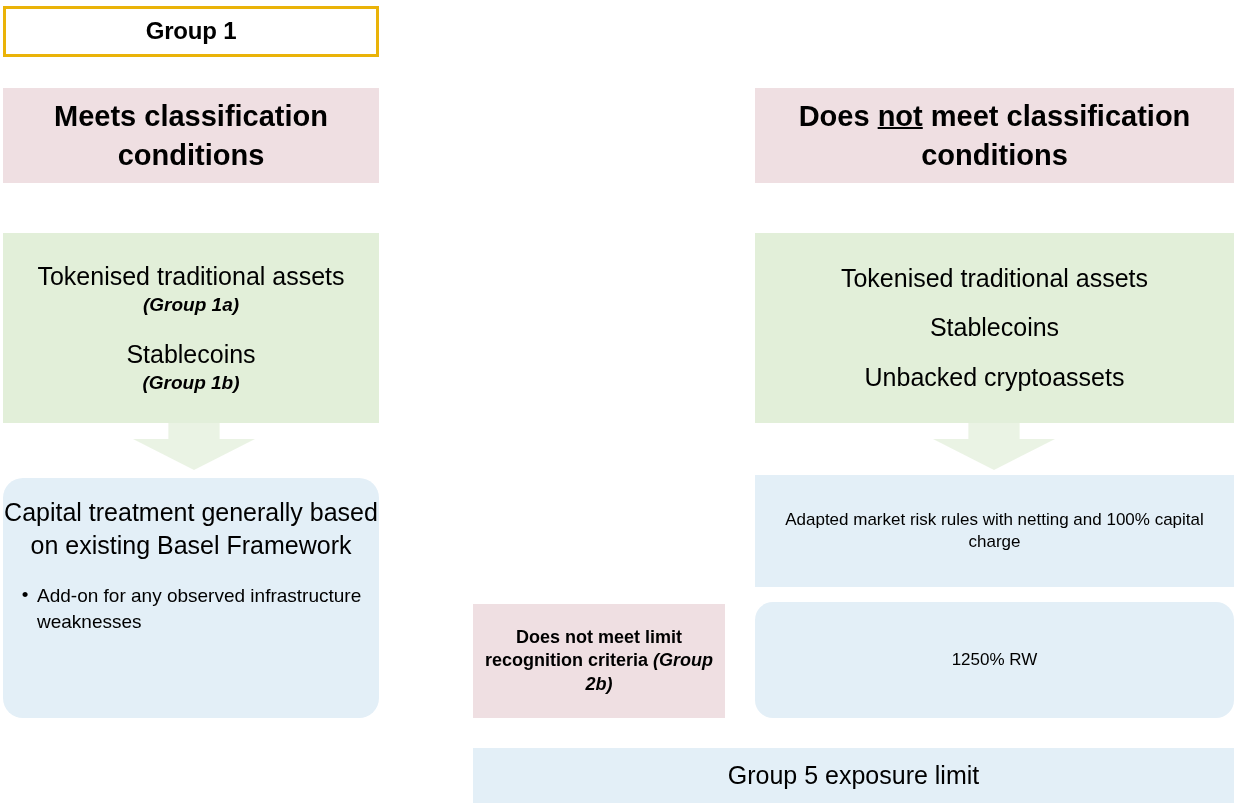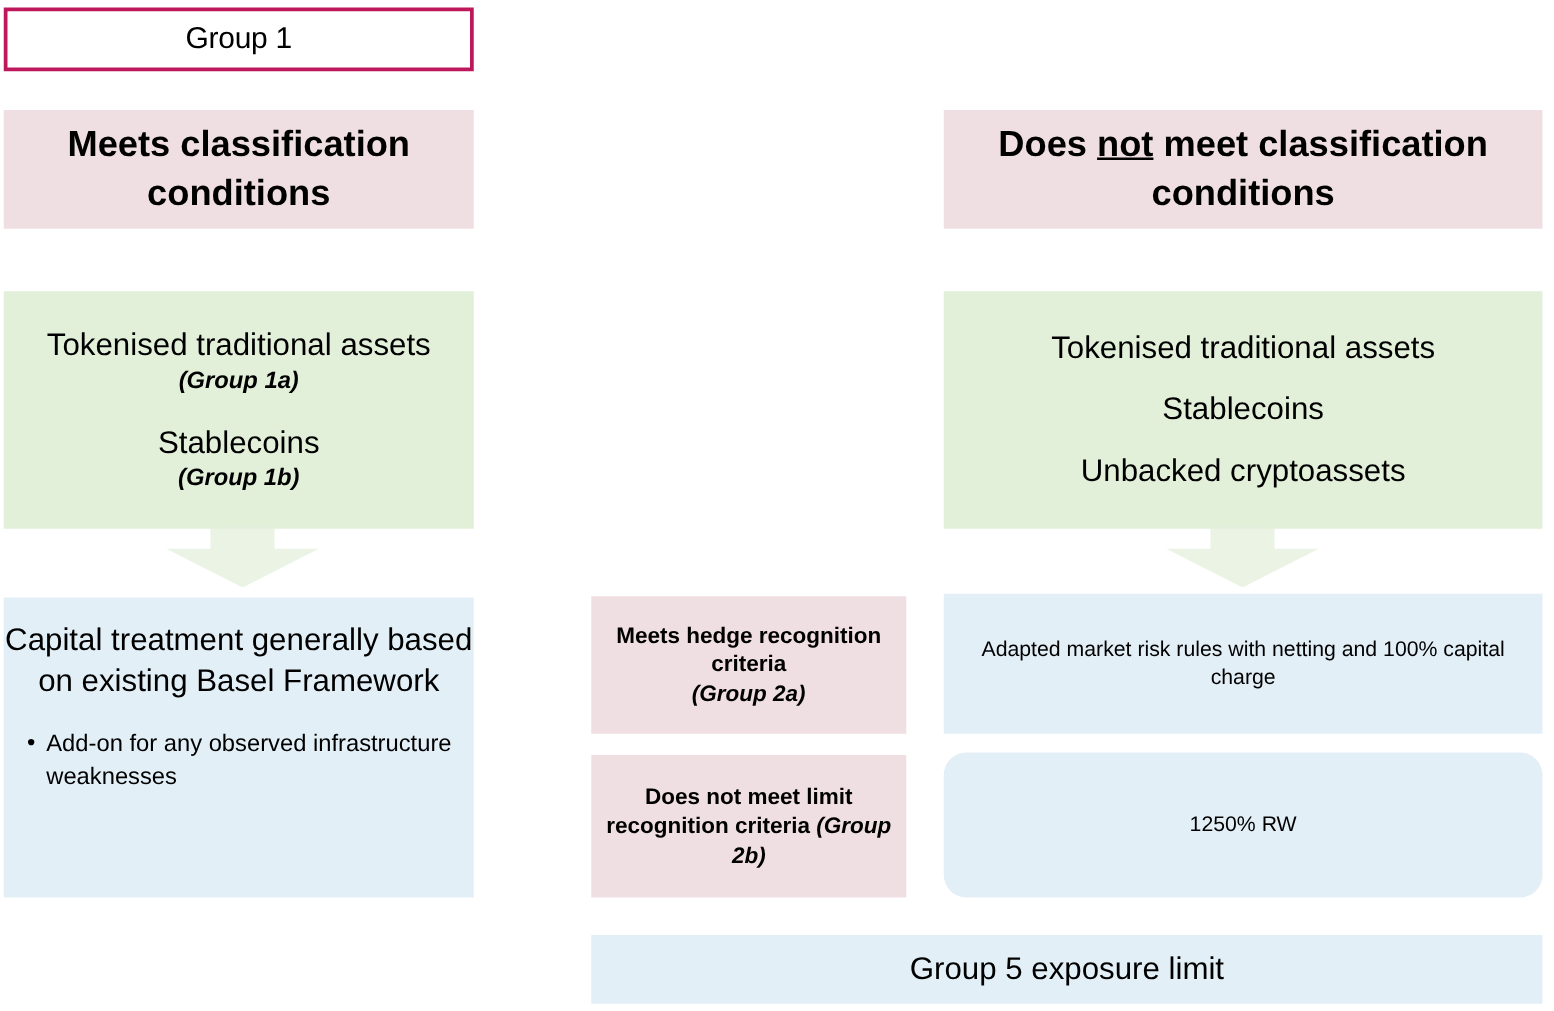--- a/index.html
+++ b/index.html
@@ -28,22 +28,22 @@
     flex-direction: column;
     align-items: center;
     justify-content: center;
     text-align: center;
     line-height: 1.18;
   }
 
   
   .header-box {
     background: #ffffff;
-    border: 3px solid #be185d;
-    font-weight: normal;
+    border: 3px solid #eab308;
+    font-weight: bold;
     font-size: 24px;
     letter-spacing: -0.2px;
   }
 
   
   .pink   { background: #EFDFE2; }
   .green  { background: #E2EFD9; }
   .blue   { background: #E3EFF7; }
 
   .cond-box {
@@ -165,34 +165,28 @@
   <div class="box green asset-box" style="left:755px; top:233px; width:479px; height:190px;">
     <span class="asset-line">Tokenised traditional assets</span>
     <span class="asset-gap-sm"></span>
     <span class="asset-line">Stablecoins</span>
     <span class="asset-gap-sm"></span>
     <span class="asset-line">Unbacked cryptoassets</span>
   </div>
 
   <div class="arrow" style="left:933px; top:420px; width:122px; height:50px;"></div>
 
-  <div class="box blue treat-box" style="left:3px; top:478px; width:376px; height:240px;">
+  <div class="box blue treat-box" style="left:3px; top:478px; width:376px; height:240px;border-radius:20px;">
     <span class="treat-title">Capital treatment generally based on existing Basel Framework</span>
     <span class="bullet-row">
       <span class="bullet-dot">•</span>
       <span class="bullet-text">Add-on for any observed infrastructure weaknesses</span>
     </span>
   </div>
 
-  <div class="box pink hedge-box" style="left:473px; top:477px; width:252px; height:110px;">
-    <span>
-      <span>Meets hedge recognition criteria</span>
-      <i class="hedge-sub">(Group 2a)</i>
-    </span>
-  </div>
 
   <div class="box pink hedge-box" style="left:473px; top:604px; width:252px; height:114px;">
     <span>
       <span>Does not meet limit recognition criteria </span><i>(Group 2b)</i>
     </span>
   </div>
 
   <div class="box blue rule-box" style="left:755px; top:475px; width:479px; height:112px;">
     <span>Adapted market risk rules with netting and 100% capital charge</span>
   </div>

